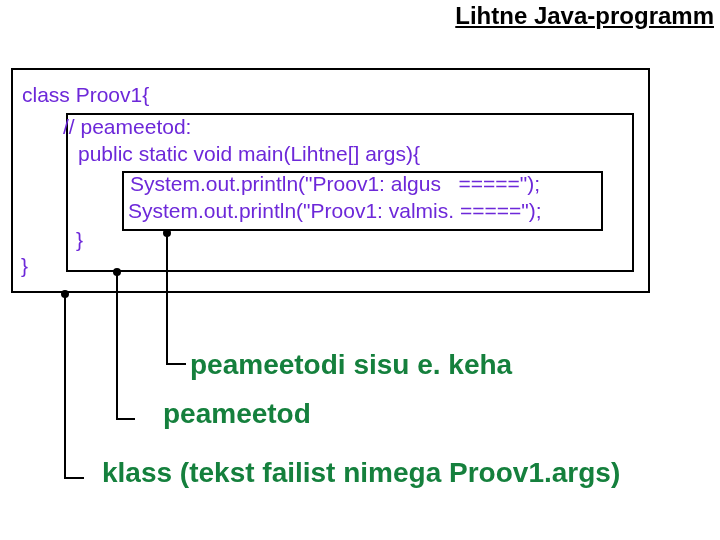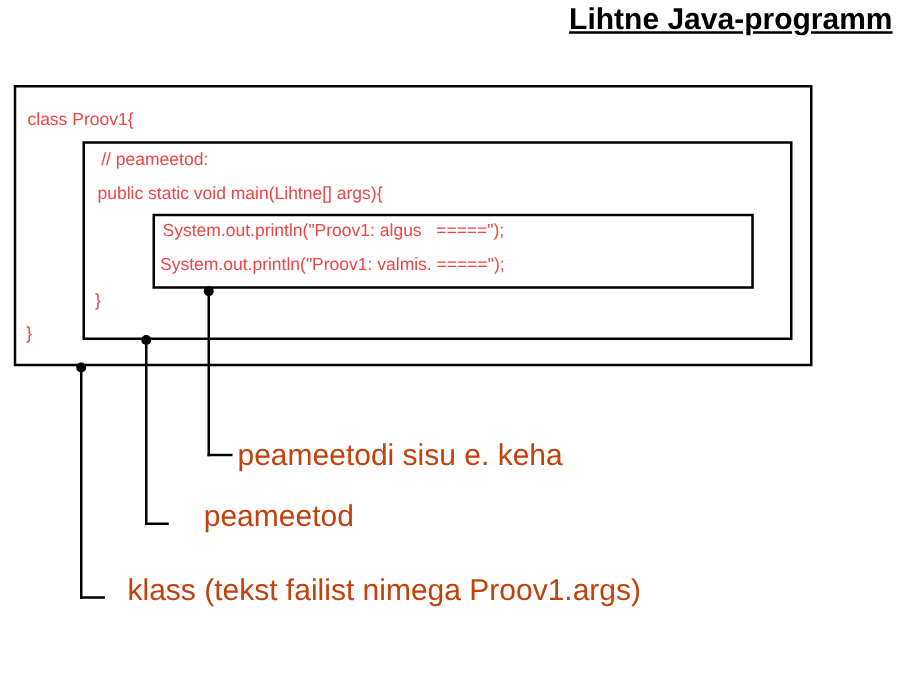--- a/index.html
+++ b/index.html
@@ -11,24 +11,24 @@
     position: relative;
     width: 720px;
     height: 507px;
     background: #ffffff;
     overflow: hidden;
     font-family: "Liberation Sans", sans-serif;
     color: #000000;
   }
   .code-line {
     position: absolute;
-    font-size: 14px;
+    font-size: 21px;
     line-height: 24px;
     white-space: pre;
-    color: #ef4444;
+    color: #6d28d9;
   }
   .box {
     position: absolute;
     border: 2px solid #000000;
     background: transparent;
   }
   .vline {
     position: absolute;
     width: 2px;
     background: #000000;
@@ -40,24 +40,25 @@
   }
   .dot {
     position: absolute;
     width: 8px;
     height: 8px;
     border-radius: 50%;
     background: #000000;
   }
   .annot-label {
     position: absolute;
-    font-size: 24px;
+    font-size: 28px;
     line-height: 28px;
     white-space: pre;
-    color: #c2410c;
+    color: #15803d;
+    font-weight: bold;
   }
   .slide-title {
     position: absolute;
     top: 2px;
     right: 6px;
     font-size: 24px;
     line-height: 28px;
     font-weight: bold;
     text-decoration: underline;
     color: #000000;
@@ -70,21 +71,21 @@
 <div id="slide">
 
   <div class="slide-title">Lihtne Java-programm</div>
 
   <div>
     <div class="box" style="left:11px; top:68px; width:635px; height:221px;"></div>
     <div class="box" style="left:66px; top:113px; width:564px; height:155px;"></div>
     <div class="box" style="left:122px; top:171px; width:477px; height:56px;"></div>
 
     <div class="code-line" style="left:22px; top:83px;">class Proov1{</div>
-    <div class="code-line" style="left:81px; top:115px;">// peameetod:</div>
+    <div class="code-line" style="left:63px; top:115px;">// peameetod:</div>
     <div class="code-line" style="left:78px; top:142px;">public static void main(Lihtne[] args){</div>
     <div class="code-line" style="left:130px; top:172px;">System.out.println("Proov1: algus   =====");</div>
     <div class="code-line" style="left:128px; top:199px;">System.out.println("Proov1: valmis. =====");</div>
     <div class="code-line" style="left:76px; top:228px;">}</div>
     <div class="code-line" style="left:21px; top:254px;">}</div>
   </div>
 
   <div>
 
     <div class="dot" style="left:163px; top:229px;"></div>

